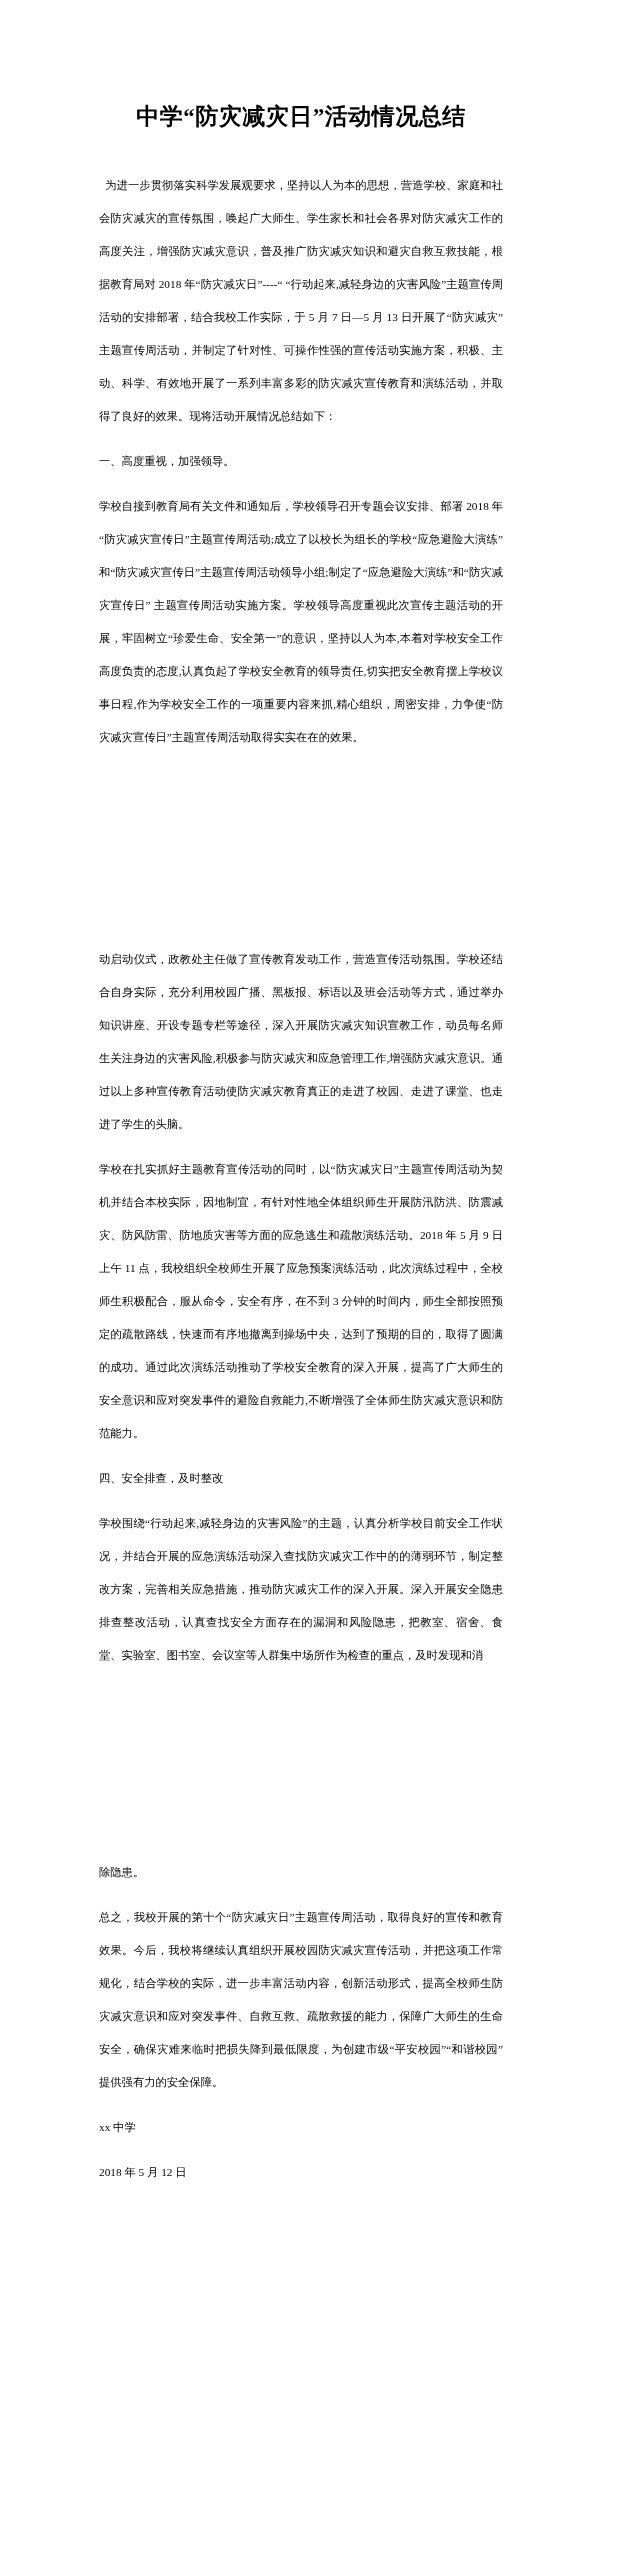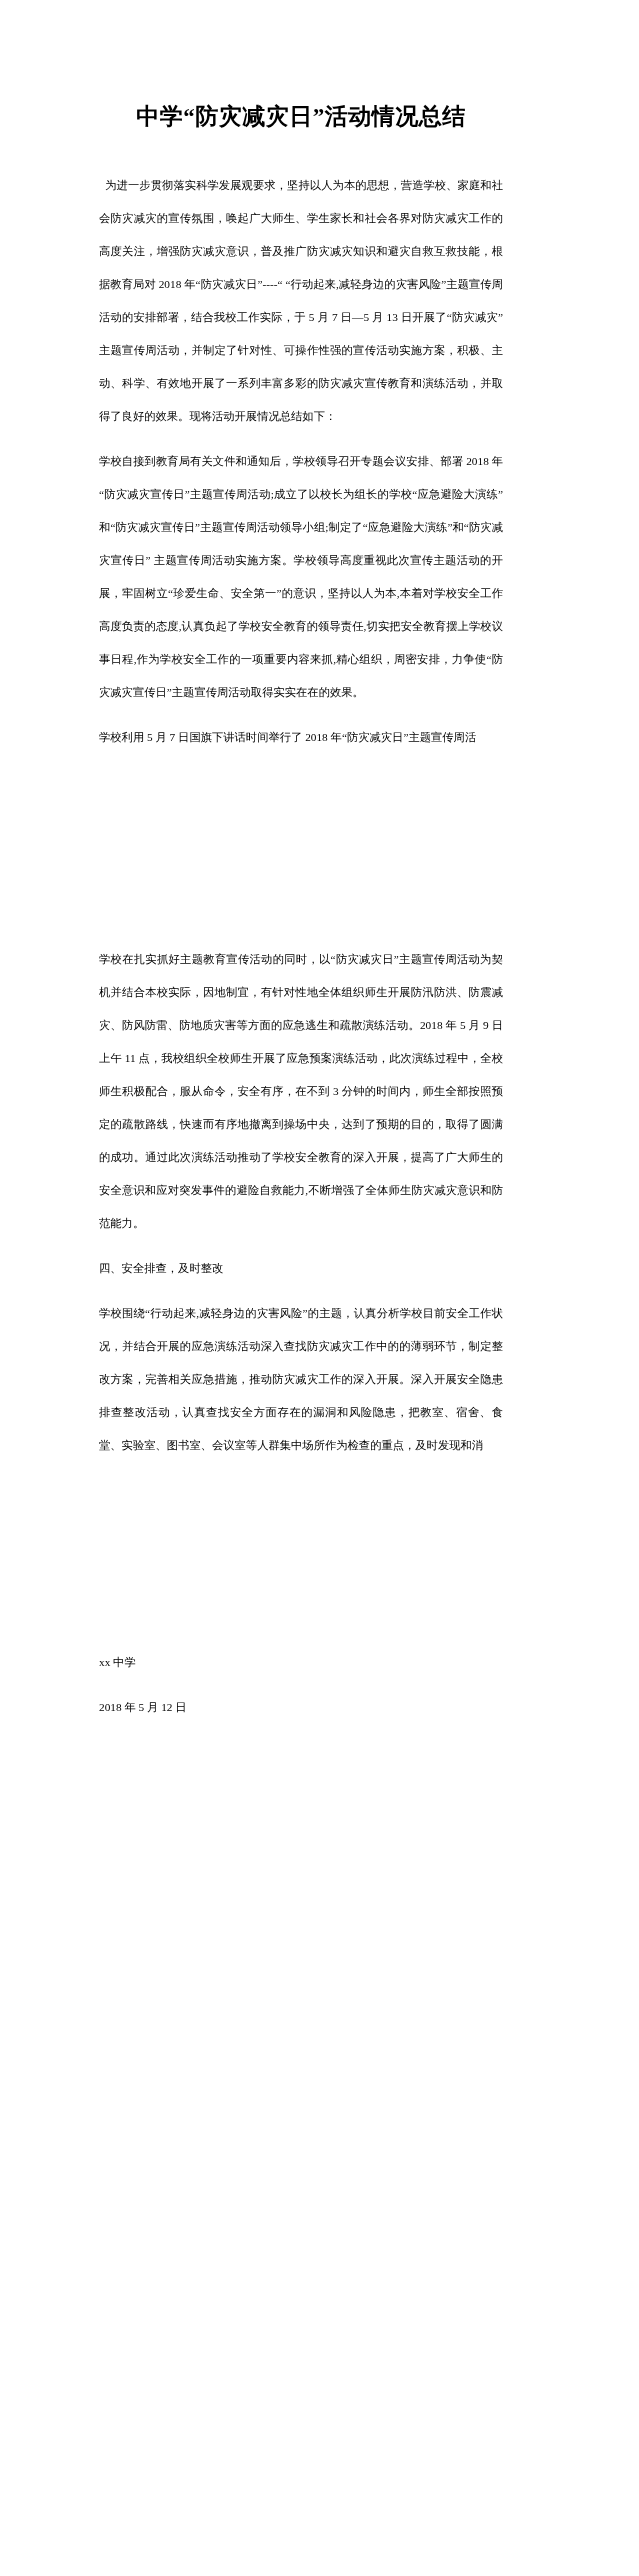--- a/index.html
+++ b/index.html
@@ -45,25 +45,28 @@
     height: 515px;
   }
 </style>
 </head>
 <body>
 
 <div class="doc">
   <h1 class="doc-title">中学“防灾减灾日”活动情况总结</h1>
   <div>
       <div class="block paragraph indent">为进一步贯彻落实科学发展观要求，坚持以人为本的思想，营造学校、家庭和社会防灾减灾的宣传氛围，唤起广大师生、学生家长和社会各界对防灾减灾工作的高度关注，增强防灾减灾意识，普及推广防灾减灾知识和避灾自救互救技能，根据教育局对 2018 年“防灾减灾日”----“ “行动起来,减轻身边的灾害风险”主题宣传周活动的安排部署，结合我校工作实际，于 5 月 7 日—5 月 13 日开展了“防灾减灾”主题宣传周活动，并制定了针对性、可操作性强的宣传活动实施方案，积极、主动、科学、有效地开展了一系列丰富多彩的防灾减灾宣传教育和演练活动，并取得了良好的效果。现将活动开展情况总结如下：</div>
+      <div class="block heading">一、高度重视，加强领导。</div>
       <div class="block paragraph">学校自接到教育局有关文件和通知后，学校领导召开专题会议安排、部署 2018 年“防灾减灾宣传日”主题宣传周活动;成立了以校长为组长的学校“应急避险大演练”和“防灾减灾宣传日”主题宣传周活动领导小组;制定了“应急避险大演练”和“防灾减灾宣传日” 主题宣传周活动实施方案。学校领导高度重视此次宣传主题活动的开展，牢固树立“珍爱生命、安全第一”的意识，坚持以人为本,本着对学校安全工作高度负责的态度,认真负起了学校安全教育的领导责任,切实把安全教育摆上学校议事日程,作为学校安全工作的一项重要内容来抓,精心组织，周密安排，力争使“防灾减灾宣传日”主题宣传周活动取得实实在在的效果。</div>
-      <div class="block paragraph">学校利用 5 月 7 日国旗下讲话时间举行了 2018 年“防灾减灾日”主题宣传周活</div>
       <div class="page-gap" style="height: 165px;"></div>
+      <div class="block paragraph">动启动仪式，政教处主任做了宣传教育发动工作，营造宣传活动氛围。学校还结合自身实际，充分利用校园广播、黑板报、标语以及班会活动等方式，通过举办知识讲座、开设专题专栏等途径，深入开展防灾减灾知识宣教工作，动员每名师生关注身边的灾害风险,积极参与防灾减灾和应急管理工作,增强防灾减灾意识。通过以上多种宣传教育活动使防灾减灾教育真正的走进了校园、走进了课堂、也走进了学生的头脑。</div>
       <div class="block paragraph">学校在扎实抓好主题教育宣传活动的同时，以“防灾减灾日”主题宣传周活动为契机并结合本校实际，因地制宜，有针对性地全体组织师生开展防汛防洪、防震减灾、防风防雷、防地质灾害等方面的应急逃生和疏散演练活动。2018 年 5 月 9 日上午 11 点，我校组织全校师生开展了应急预案演练活动，此次演练过程中，全校师生积极配合，服从命令，安全有序，在不到 3 分钟的时间内，师生全部按照预定的疏散路线，快速而有序地撤离到操场中央，达到了预期的目的，取得了圆满的成功。通过此次演练活动推动了学校安全教育的深入开展，提高了广大师生的安全意识和应对突发事件的避险自救能力,不断增强了全体师生防灾减灾意识和防范能力。</div>
       <div class="block heading">四、安全排查，及时整改</div>
       <div class="block paragraph">学校围绕“行动起来,减轻身边的灾害风险”的主题，认真分析学校目前安全工作状况，并结合开展的应急演练活动深入查找防灾减灾工作中的的薄弱环节，制定整改方案，完善相关应急措施，推动防灾减灾工作的深入开展。深入开展安全隐患排查整改活动，认真查找安全方面存在的漏洞和风险隐患，把教室、宿舍、食堂、实验室、图书室、会议室等人群集中场所作为检查的重点，及时发现和消</div>
       <div class="page-gap" style="height: 160px;"></div>
+      <div class="block paragraph">除隐患。</div>
+      <div class="block paragraph">总之，我校开展的第十个“防灾减灾日”主题宣传周活动，取得良好的宣传和教育效果。今后，我校将继续认真组织开展校园防灾减灾宣传活动，并把这项工作常规化，结合学校的实际，进一步丰富活动内容，创新活动形式，提高全校师生防灾减灾意识和应对突发事件、自救互救、疏散救援的能力，保障广大师生的生命安全，确保灾难来临时把损失降到最低限度，为创建市级“平安校园”“和谐校园”提供强有力的安全保障。</div>
       <div class="block signature">xx 中学</div>
       <div class="block date">2018 年 5 月 12 日</div>
     </div>
   <div class="bottom-space"></div>
 </div>
 
 
 </body></html>

